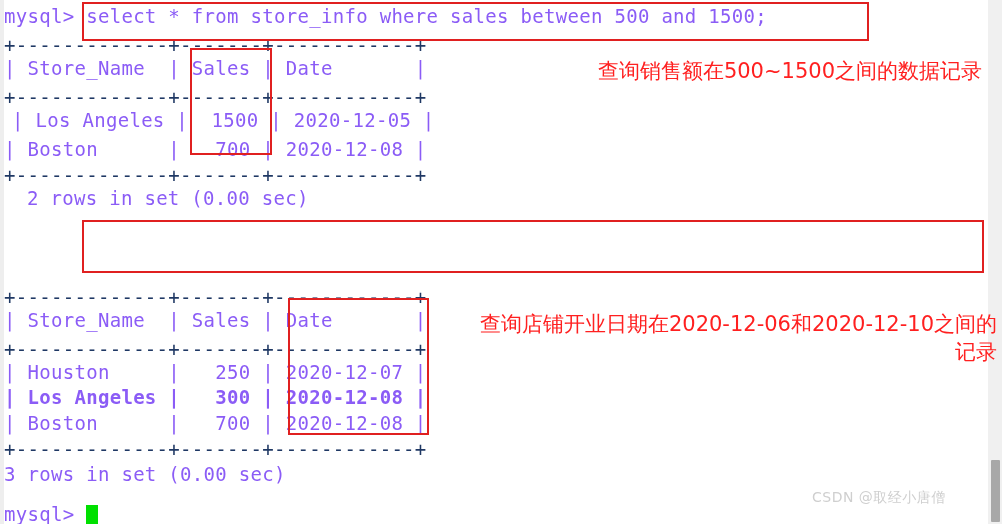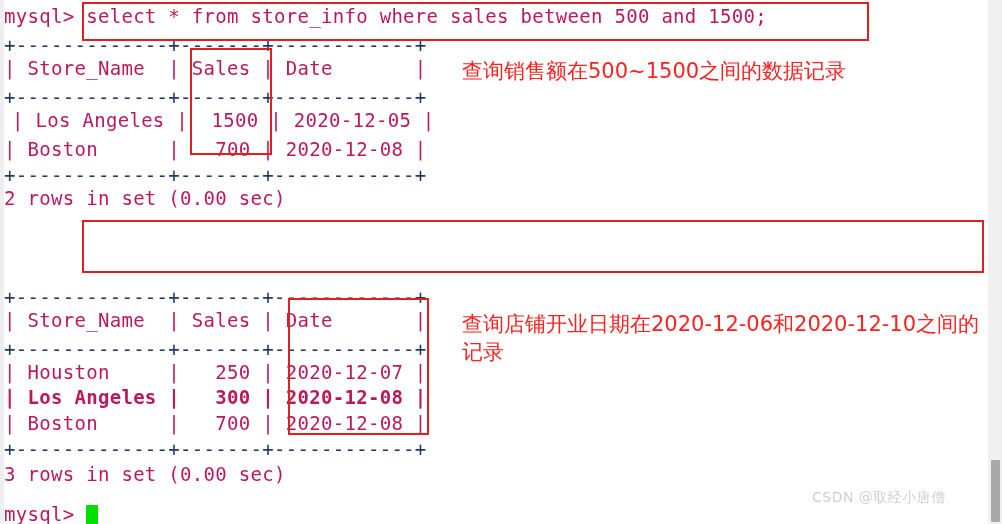--- a/index.html
+++ b/index.html
@@ -48,21 +48,21 @@
   }
 
   .line {
     position: absolute;
     left: 0;
     white-space: pre;
     font-family: "DejaVu Sans Mono", "Liberation Mono", monospace;
     font-size: 19px;
     line-height: 29px;
     letter-spacing: 0.3px;
-    color: #be185d;
+    color: #8b5cf6;
   }
   .rule {
     color: #1f3864;
   }
 
   .cursor {
     display: inline-block;
     width: 12px;
     height: 19px;
     background: #00e000;
@@ -78,20 +78,21 @@
   }
 
   
   .annotation {
     position: absolute;
     color: #ff2020;
     font-family: "DejaVu Sans", "Liberation Sans", sans-serif;
     font-size: 21px;
     line-height: 28px;
     white-space: pre-line;
+    text-align: right;
   }
 
   .watermark {
     position: absolute;
     color: #cfcfcf;
     font-family: "DejaVu Sans", "Liberation Sans", sans-serif;
     font-size: 14px;
     letter-spacing: 0.5px;
     white-space: pre;
   }
@@ -105,21 +106,21 @@
 
 <div class="terminal">
 
   <div class="line" style="top:2px;">mysql&gt; select * from store_info where sales between 500 and 1500;</div>
   <div class="line rule" style="top:31px;">+-------------+-------+------------+</div>
   <div class="line" style="top:54px;">| Store_Name  | Sales | Date       |</div>
   <div class="line rule" style="top:83px;">+-------------+-------+------------+</div>
   <div class="line" style="top:106px;padding-left:8px;">| Los Angeles |  1500 | 2020-12-05 |</div>
   <div class="line" style="top:135px;">| Boston      |   700 | 2020-12-08 |</div>
   <div class="line rule" style="top:161px;">+-------------+-------+------------+</div>
-  <div class="line" style="top:184px;">2 rows in set (0.00 sec)</div>
+  <div class="line" style="top:184px;padding-left:23px;">2 rows in set (0.00 sec)</div>
 
   <div class="line rule" style="top:283px;">+-------------+-------+------------+</div>
   <div class="line" style="top:306px;">| Store_Name  | Sales | Date       |</div>
   <div class="line rule" style="top:335px;">+-------------+-------+------------+</div>
   <div class="line" style="top:358px;">| Houston     |   250 | 2020-12-07 |</div>
   <div class="line" style="top:383px;font-weight:bold;">| Los Angeles |   300 | 2020-12-08 |</div>
   <div class="line" style="top:409px;">| Boston      |   700 | 2020-12-08 |</div>
   <div class="line rule" style="top:435px;">+-------------+-------+------------+</div>
   <div class="line" style="top:460px;">3 rows in set (0.00 sec)</div>
 

